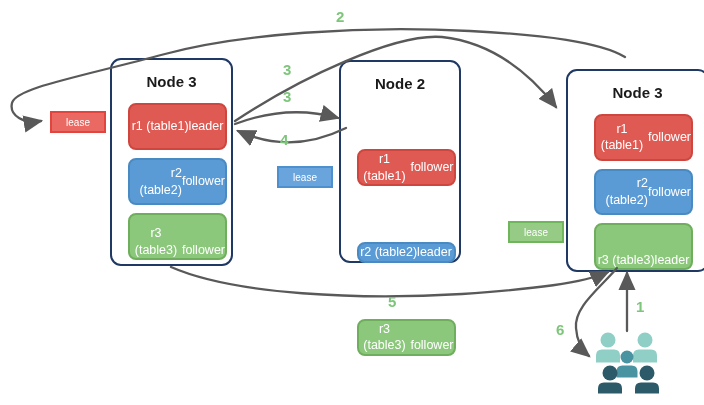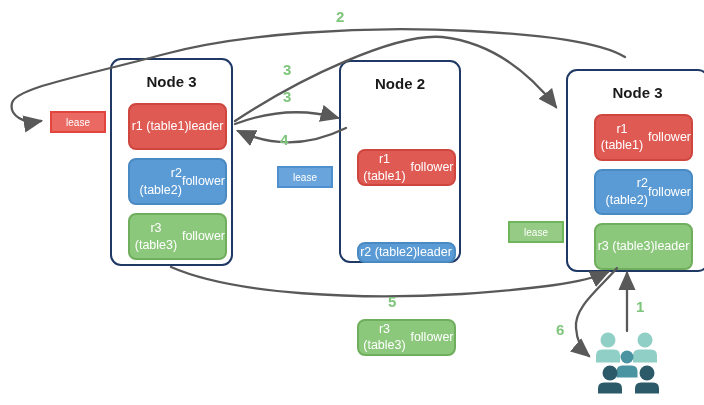--- a/index.html
+++ b/index.html
@@ -19,21 +19,21 @@
   .canvas{position:relative;width:704px;height:405px;background:#fff;overflow:hidden;}
 
   .node{position:absolute;background:#fff;border:2px solid var(--node-border);
     border-radius:11px;display:flex;flex-direction:column;align-items:center;padding-top:13px;}
   .node-title{font-size:15px;font-weight:bold;color:var(--title-text);height:22px;line-height:18px;}
   .replica{width:99px;height:47px;margin-top:8px;border-radius:8px;border:2px solid;
     display:flex;flex-direction:row;align-items:center;justify-content:center;
     color:#fff;font-size:12.5px;line-height:1.32;text-align:center;margin-left:12px;}
   .replica.red{background:var(--red-fill);border-color:var(--red-border);}
   .replica.blue{background:var(--blue-fill);border-color:var(--blue-border);text-align:right;}
-  .replica.green{background:var(--green-fill);border-color:var(--green-border);}
+  .replica.green{background:var(--green-fill);border-color:var(--green-border);align-items:flex-end;}
 
   .lease{position:absolute;width:56px;height:22px;border-radius:0;border:2px solid;
     display:flex;align-items:center;justify-content:center;color:#fff;font-size:10px;z-index:6;}
   .lease.red{background:var(--lease-red-fill);border-color:var(--lease-red-border);}
   .lease.blue{background:var(--lease-blue-fill);border-color:var(--lease-blue-border);}
   .lease.green{background:var(--lease-green-fill);border-color:var(--lease-green-border);}
 
   .step{position:absolute;color:var(--step-label);font-size:15px;font-weight:bold;z-index:7;}
 
   svg.arrows{position:absolute;left:0;top:0;z-index:5;pointer-events:none;}

